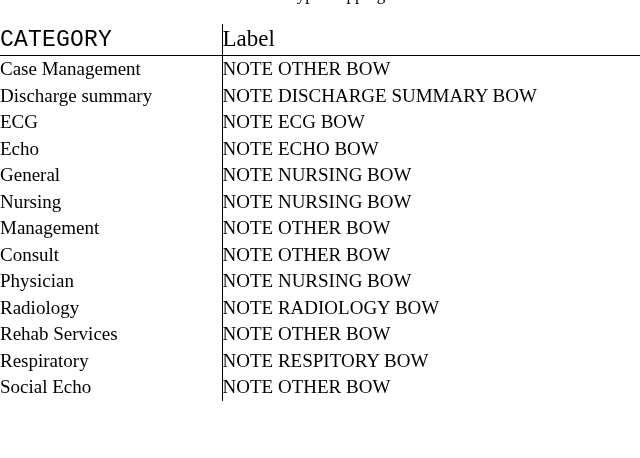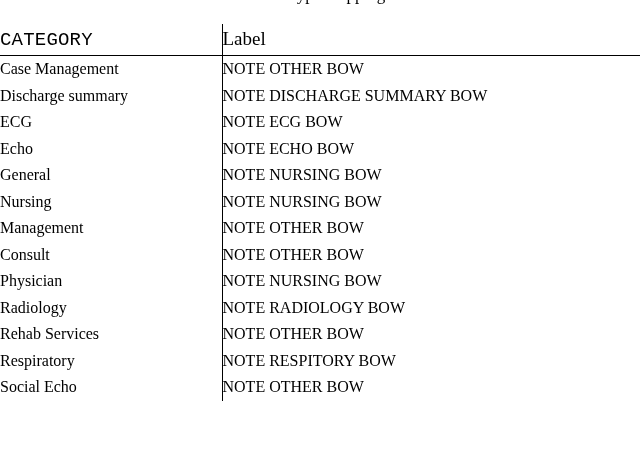--- a/index.html
+++ b/index.html
@@ -53,21 +53,21 @@
     padding: 0;
     margin: 0;
     vertical-align: baseline;
     text-align: left;
     font-weight: normal;
   }
 
   
   tr.header-row th {
     height: 29px;
-    font-size: 19px;
+    font-size: 23px;
     line-height: 29px;
   }
   th.cat-head {
     font-family: "Liberation Mono", "DejaVu Sans Mono", monospace;
     font-size: 17px;
     letter-spacing: 0.2px;
     padding-left: 10px;
   }
   th.label-head {
     font-family: "Liberation Serif", "DejaVu Serif", serif;
@@ -76,21 +76,21 @@
   }
 
   
   tr.header-row th {
     border-bottom: 1.6px solid #000000;
   }
 
   
   tbody tr td {
     height: 26.5px;
-    font-size: 16px;
+    font-size: 19px;
     line-height: 26.5px;
     white-space: nowrap;
   }
   td.cat-cell   { padding-left: 10px; }
   td.label-cell { padding-left: 13px; }
 
   
   th.cat-head, td.cat-cell {
     border-right: 1.7px solid #000000;
   }

